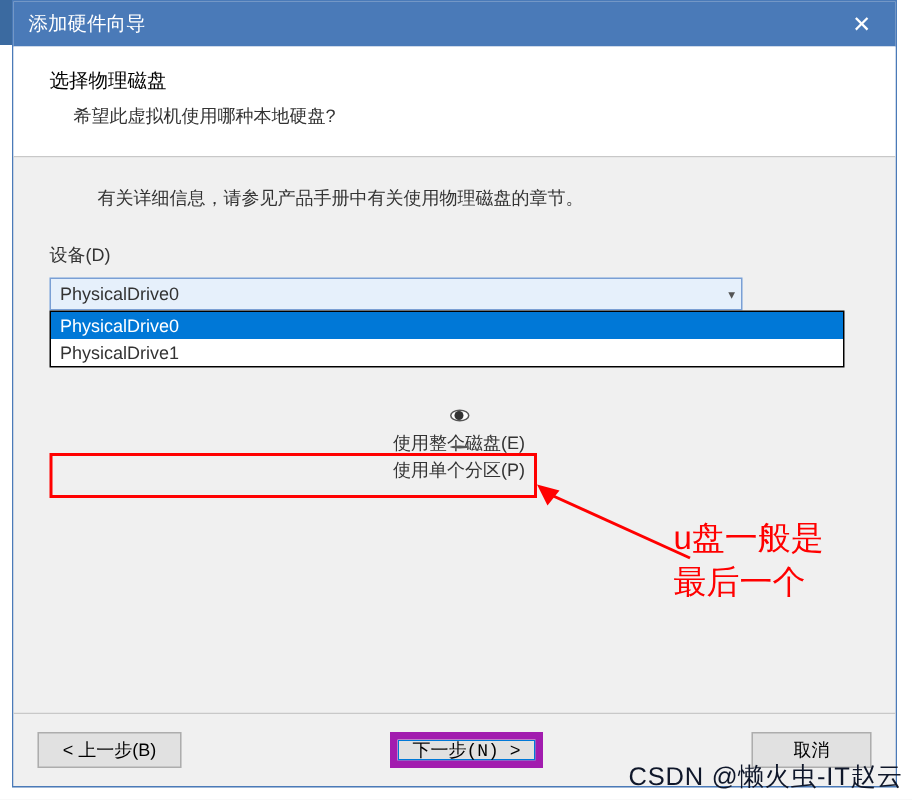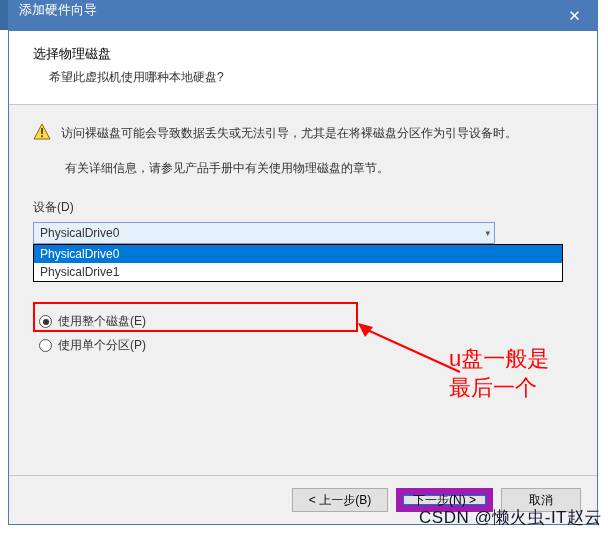--- a/index.html
+++ b/index.html
@@ -21,20 +21,21 @@
       border: 1px solid #4a7ab8;
       background: #f0f0f0;
       display: flex;
       flex-direction: column;
     }
     .titlebar {
       background: #4a7ab8;
       color: #fff;
       height: 30px;
       display: flex;
+      align-items: center;
       padding-left: 10px;
       font-size: 13px;
       gap: 24px;
     }
     .titlebar .title { flex: 1; }
     .close-btn {
       width: 45px;
       height: 30px;
       display: flex;
       align-items: center;
@@ -121,54 +122,56 @@
     .radio-group {
       margin-top: 66px;
       margin-left: 6px;
     }
     .radio-row {
       display: flex;
       align-items: center;
       gap: 6px;
       height: 24px;
       color: #333;
+      flex-direction: column;
     }
     .radio-circle {
       width: 13px; height: 13px;
       border: 1px solid #555;
       border-radius: 50%;
       display: flex;
       align-items: center;
       justify-content: center;
       background: #fff;
     }
     .radio-dot { width: 6px; height: 6px; background: #333; border-radius: 50%; }
     .footer {
       border-top: 1px solid #c8c8c8;
       padding: 12px 16px;
       display: flex;
-      justify-content: flex-end;
+      justify-content: space-between;
       gap: 8px;
       background: #f0f0f0;
     }
     .btn {
       min-width: 96px;
       height: 24px;
       border: 1px solid #adadad;
       background: #e1e1e1;
       font-size: 12px;
       display: flex;
       align-items: center;
       justify-content: center;
       cursor: pointer;
       padding: 0 10px;
     }
     .btn.default {
-      border: 7px solid #a21caf;
+      border: 5px solid #a21caf;
       box-shadow: inset 0 0 0 1px #0078d7;
+      font-family: Liberation Mono, monospace;
     }
     .btn.cancel { min-width: 80px; }
     .redbox {
       position: absolute;
       border: 2px solid #ff0000;
       background: transparent;
       pointer-events: none;
       z-index: 10;
     }
     .red-arrow {
@@ -217,30 +220,20 @@
     </div>
   </div>
 
   <div class="header-panel">
     <h2>选择物理磁盘</h2>
     <div class="subtitle">希望此虚拟机使用哪种本地硬盘?</div>
   </div>
 
   <div class="body-panel">
 
-    <div class="warning-row">
-      <span class="warn-icon">
-        <svg width="18" height="18" viewBox="0 0 18 18">
-          <polygon points="9,1 17,16 1,16" fill="#ffd94a" stroke="#8a6d00" stroke-width="1"></polygon>
-          <rect x="8.2" y="5" width="1.6" height="6" fill="#333"></rect>
-          <rect x="8.2" y="12.3" width="1.6" height="1.8" fill="#333"></rect>
-        </svg>
-      </span>
-      <div class="warning-text">访问裸磁盘可能会导致数据丢失或无法引导，尤其是在将裸磁盘分区作为引导设备时。</div>
-    </div>
 
     <div class="info-text">有关详细信息，请参见产品手册中有关使用物理磁盘的章节。</div>
 
     <div class="device-label">设备(D)</div>
 
     <div class="combo">
       <div class="combo-display">
         <span>PhysicalDrive0</span>
         <span class="combo-arrow">▾</span>
       </div>

